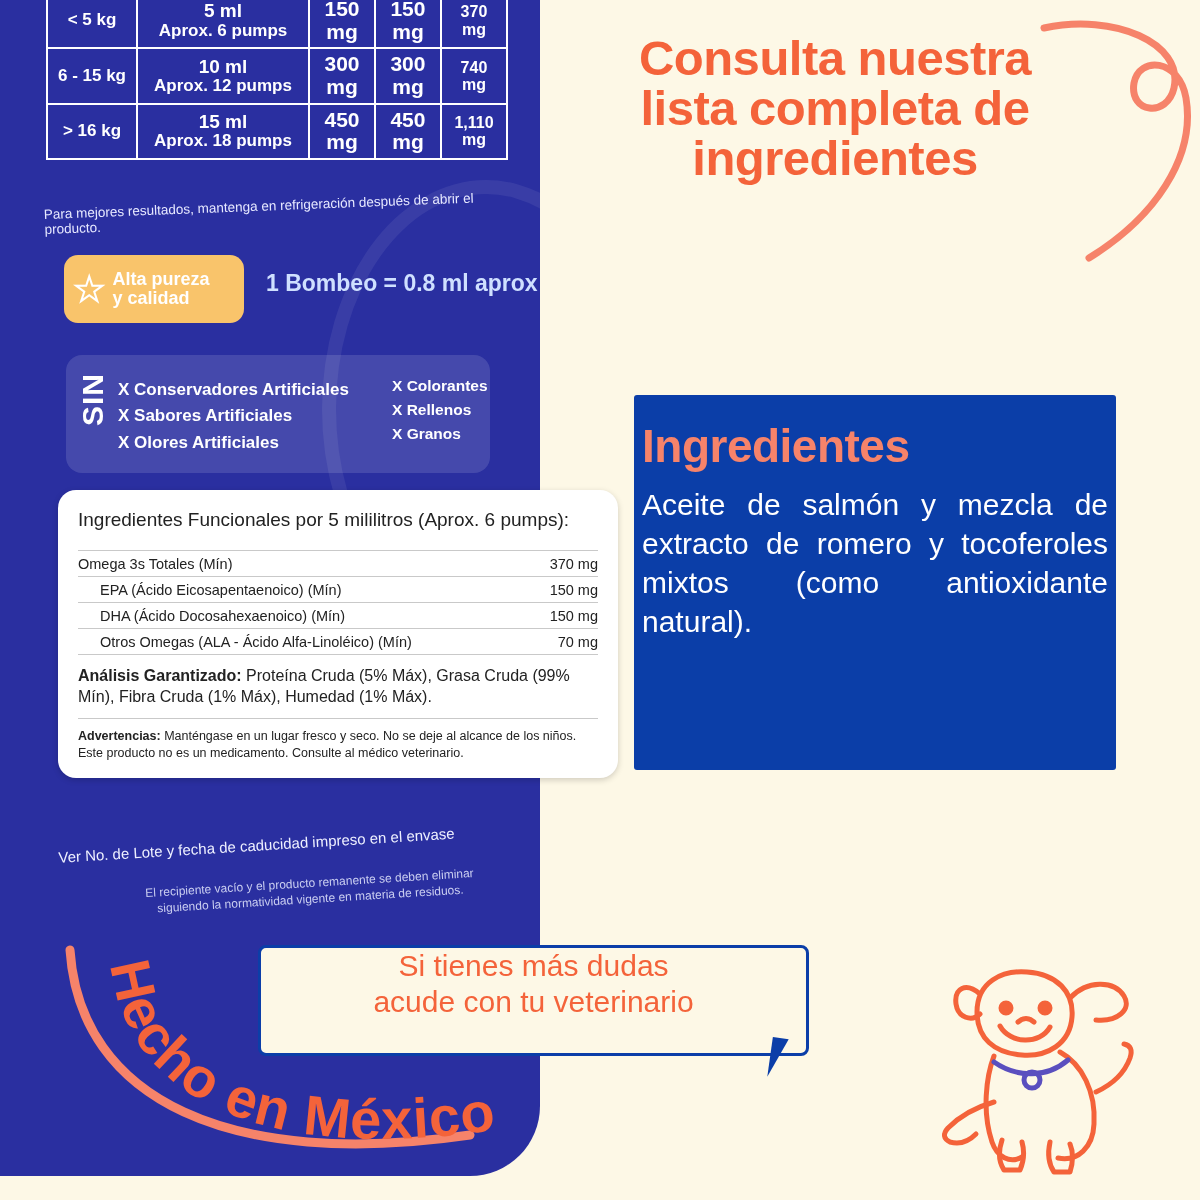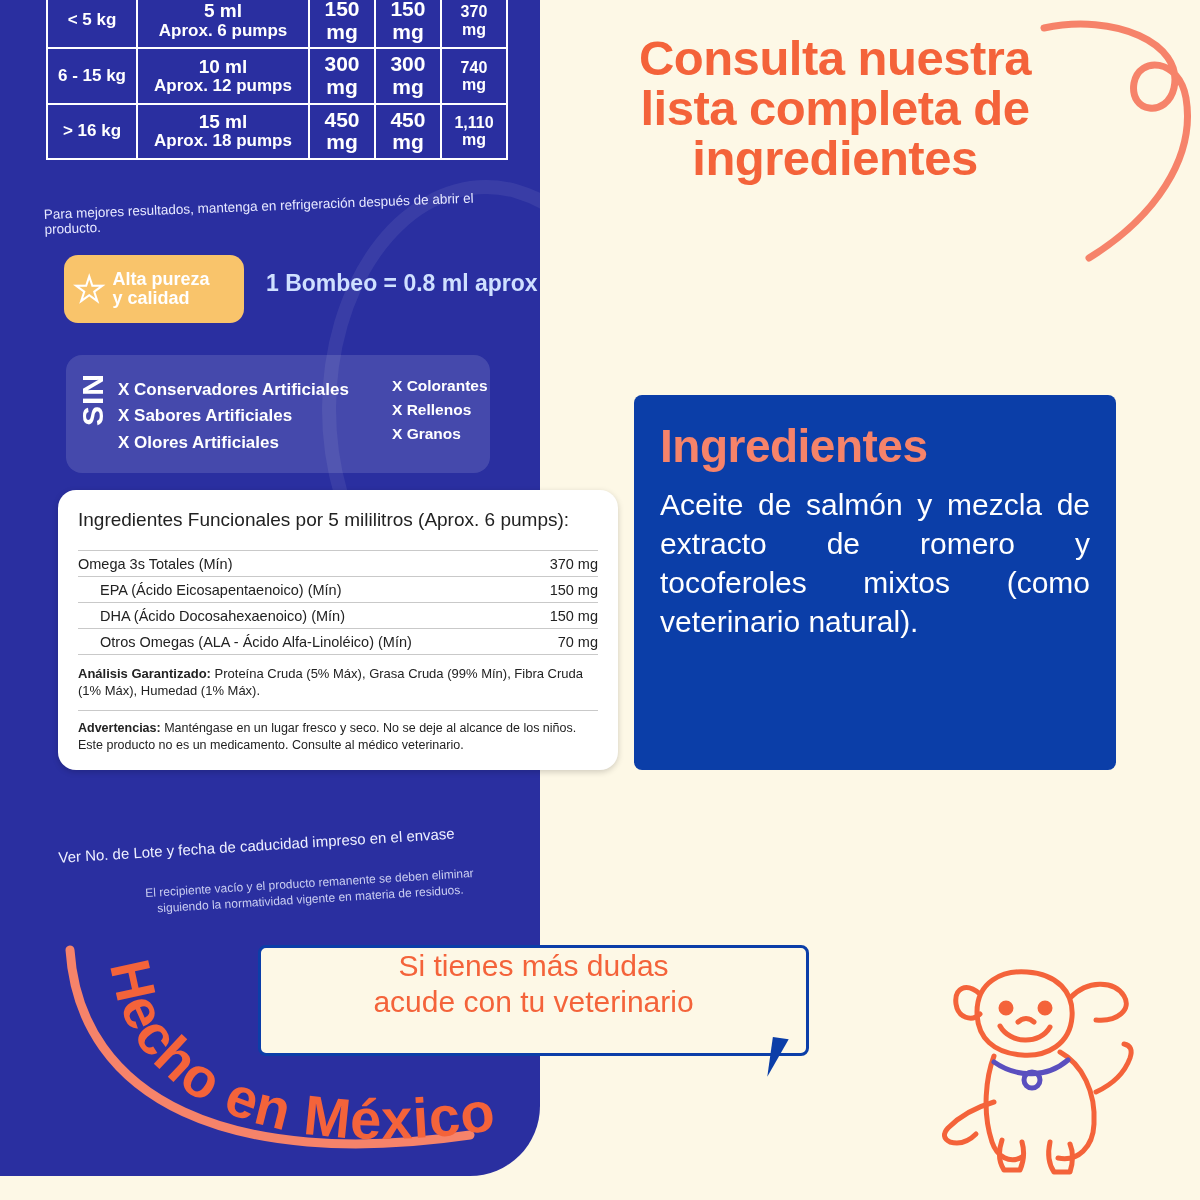--- a/index.html
+++ b/index.html
@@ -159,21 +159,21 @@
     font-size: 14.5px;
   }
   .facts-table td {
     padding: 5px 0 4px 0;
     border-bottom: 1px solid #c9c9c9;
   }
   .facts-table tr:first-child td { border-top: 1px solid #c9c9c9; }
   .facts-table td.val { text-align: right; white-space: nowrap; }
   .facts-table td.ind { padding-left: 22px; }
   .facts-note {
-    font-size: 13px;
+    font-size: 16px;
     line-height: 1.35;
     margin-top: 10px;
     padding-bottom: 10px;
     border-bottom: 1px solid #c9c9c9;
   }
   .facts-note.last { border-bottom: none; padding-bottom: 0; margin-top: 9px; font-size: 12.5px; }
   .facts-note b { font-weight: bold; }
 
   .lot-text {
     position: absolute;
@@ -220,22 +220,22 @@
   }
 
   
   .ing-card {
     position: absolute;
     left: 634px;
     top: 395px;
     width: 482px;
     height: 375px;
     background: #0b3ea8;
-    border-radius: 8px;
-    padding: 24px 26px;
+    border-radius: 3px;
+    padding: 24px 8px;
     box-sizing: border-box;
   }
   .ing-card h2 {
     margin: 0 0 12px 0;
     color: #f6836a;
     font-size: 46px;
     font-weight: bold;
     letter-spacing: -0.5px;
   }
   .ing-card p {
@@ -404,21 +404,21 @@
 </div>
 
 <div class="headline">Consulta nuestra lista completa de ingredientes</div>
 
 <svg class="swirl" viewBox="0 0 160 250">
   <path d="M10,10 C80,-5 150,25 140,70 C133,100 95,95 100,65 C105,38 145,40 152,80 C162,140 120,200 55,240" fill="none" stroke="#f6836a" stroke-width="7" stroke-linecap="round"></path>
 </svg>
 
 <div class="ing-card">
   <h2>Ingredientes</h2>
-  <p>Aceite de salmón y mezcla de extracto de romero y tocoferoles mixtos (como veterinario natural).</p>
+  <p>Aceite de salmón y mezcla de extracto de romero y tocoferoles mixtos (como antioxidante natural).</p>
 </div>
 
 <div class="bubble">
   <span>Si tienes más dudas</span>
   <span>acude con tu veterinario</span>
 </div>
 <div class="bubble-tail"></div>
 
 <div class="arc-wrap">
   <svg viewBox="0 0 520 280">

